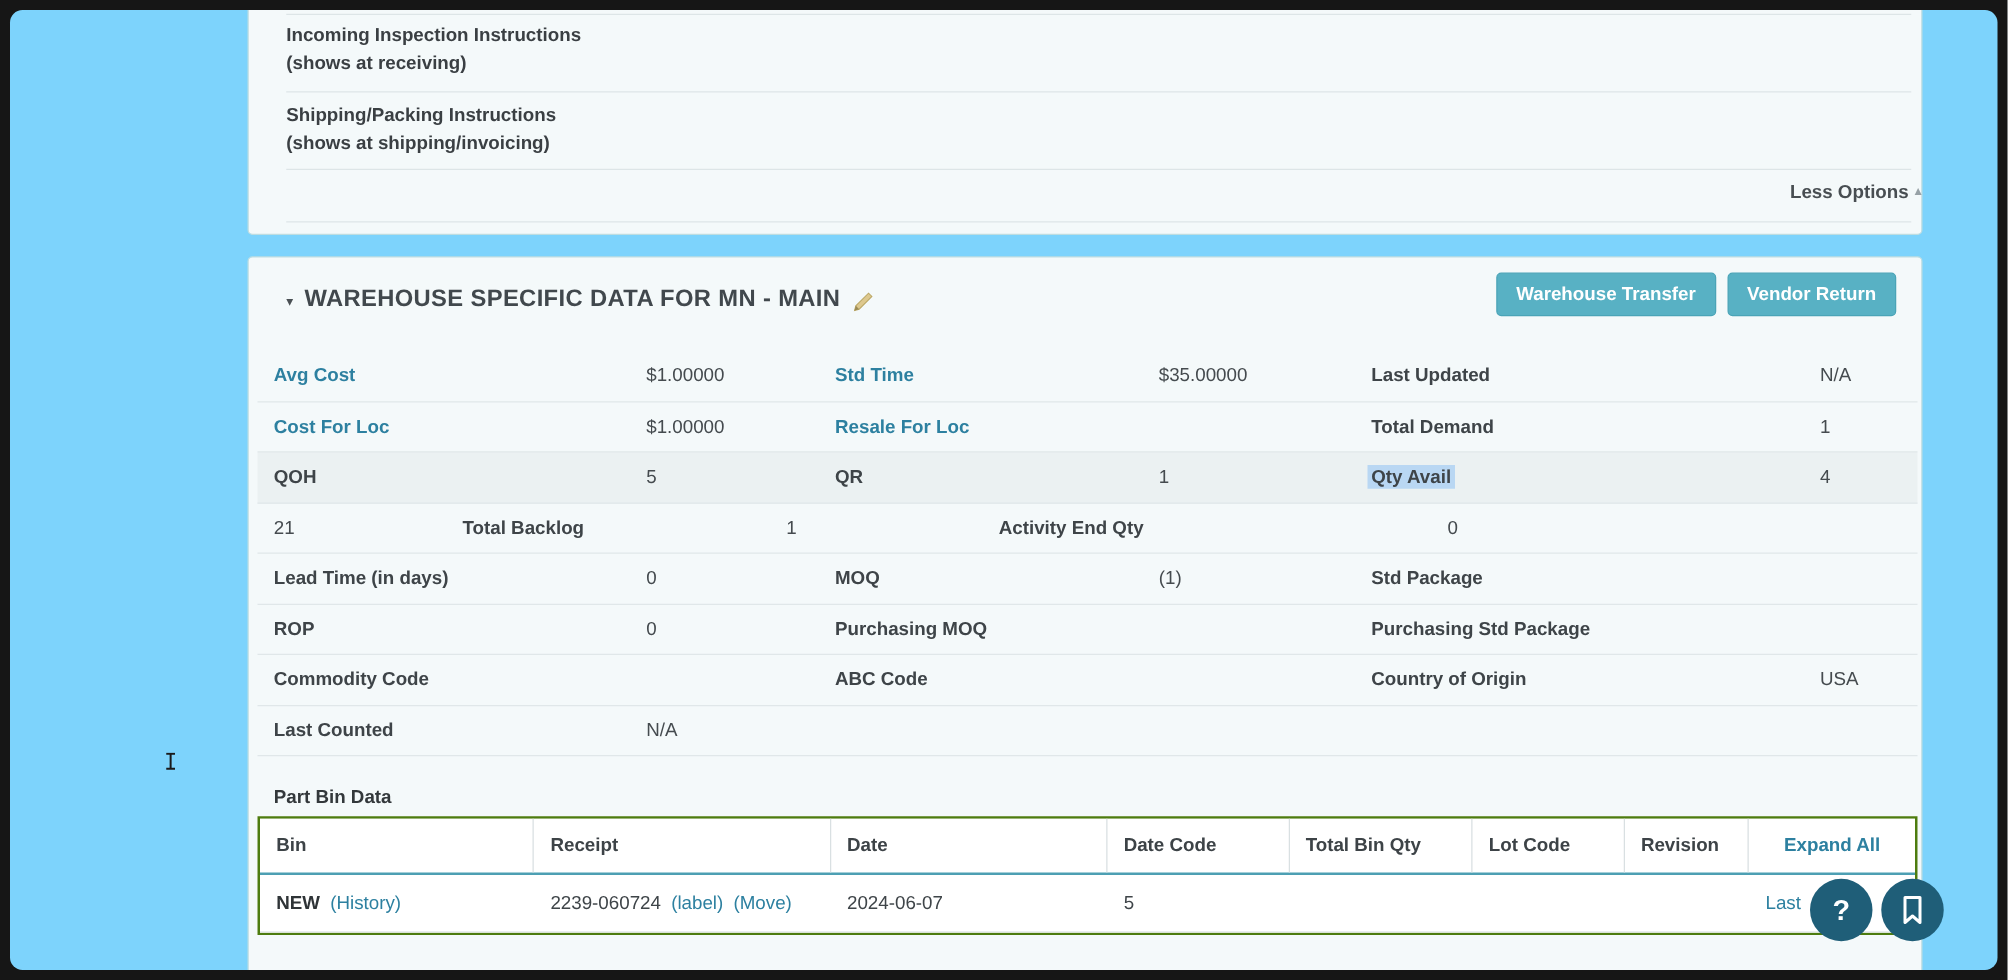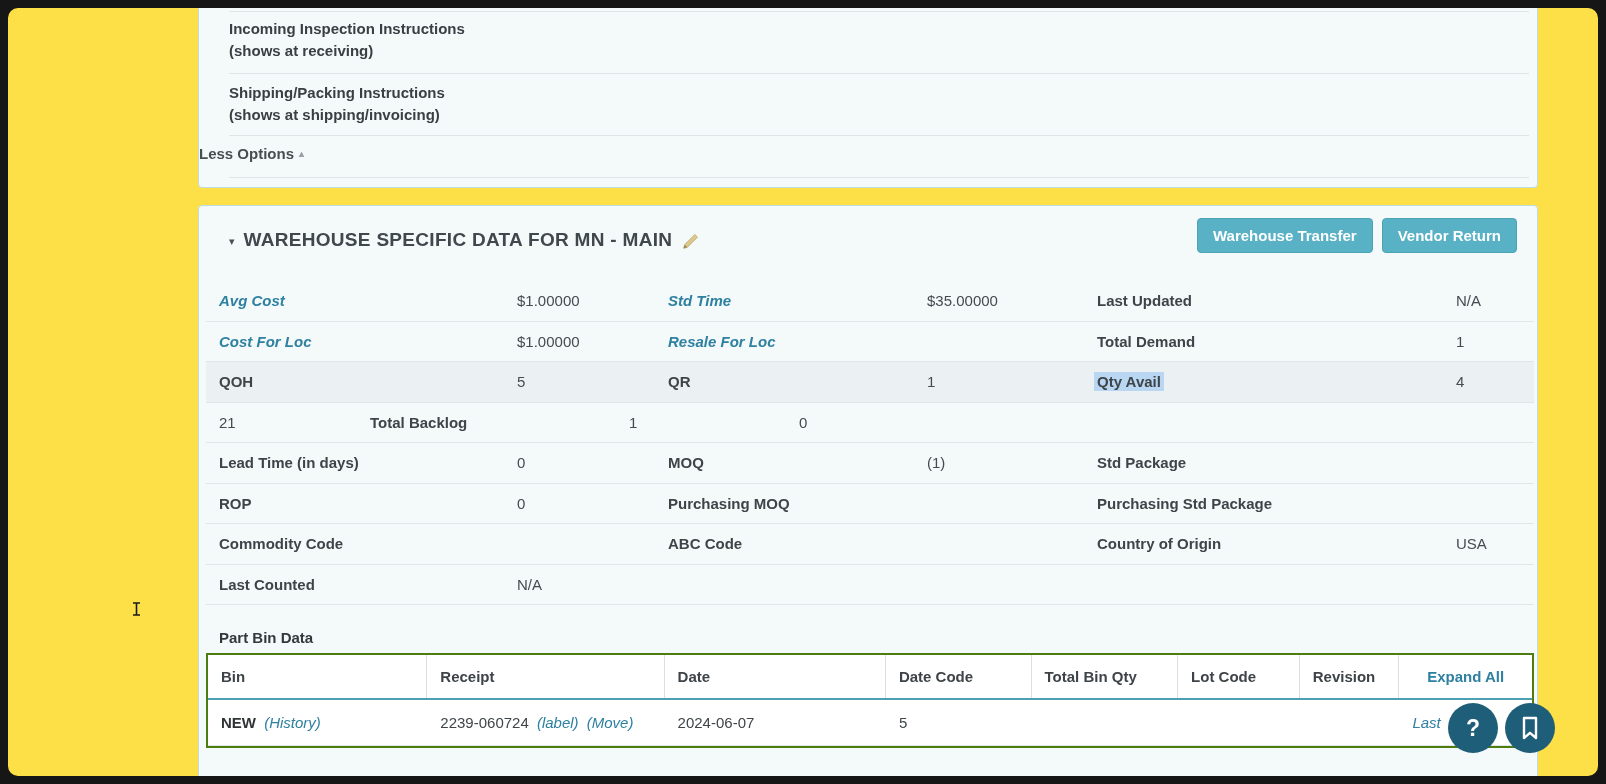--- a/index.html
+++ b/index.html
@@ -2,37 +2,37 @@
 <html><head>
 <meta charset="utf-8">
 <style>
   html,body{margin:0;padding:0;}
   body{
     width:1606px;height:784px;background:#161616;position:relative;
     font-family:"Liberation Sans",sans-serif;overflow:hidden;
   }
   .screen{
     position:absolute;left:8px;top:8px;width:1590px;height:768px;
-    background:#fde047;border-radius:10px;overflow:hidden;
+    background:#7dd3fc;border-radius:10px;overflow:hidden;
   }
   .panel{
     position:absolute;background:#f4f9fa;border:1px solid #bedde1;border-radius:4px;
     box-sizing:border-box;
   }
   #panel-top{left:190px;top:-10px;width:1340px;height:190px;}
   #panel-wh{left:190px;top:197px;width:1340px;height:600px;}
 
   .sep{position:absolute;left:30px;right:8px;height:1px;background:#dde5e7;}
   #sep0{top:12px}#sep1{top:74px}#sep2{top:136px}#sep3{top:178px}
 
   .instr{position:absolute;left:30px;font-size:15px;font-weight:bold;color:#3a3f43;line-height:22px;}
   #instr1{top:19px}#instr2{top:83px}
 
   #less-options{
-    position:absolute;top:146px;left:0;width:100%;text-align:left;
+    position:absolute;top:146px;left:0;width:100%;text-align:right;
     font-size:15px;font-weight:bold;color:#484e52;cursor:pointer;
   }
   #less-options .tri{color:#97a1a6;font-size:10px;margin-left:5px;vertical-align:2px;}
 
   
   #wh-header{position:absolute;left:30px;top:23px;display:flex;align-items:center;gap:9px;}
   #wh-caret{font-size:11px;color:#4a5054;margin-top:3px;}
   #wh-title{font-size:19px;font-weight:bold;color:#41484d;letter-spacing:.3px;}
   #wh-pencil{margin-top:2px;cursor:pointer;}
 
@@ -45,21 +45,21 @@
 
   
   .grid{position:absolute;left:7px;top:75px;width:1328px;}
   .grow{
     display:flex;align-items:center;height:40.5px;border-bottom:1px solid #e0e7e9;
     padding-left:13px;box-sizing:border-box;font-size:15px;
   }
   .grow.hover{background:rgba(100,115,125,.06);}
   .gl{font-weight:bold;color:#3e4448;}
   .gv{color:#454b4f;}
-  .link{color:#2d80a0;cursor:pointer;font-style:italic;}
+  .link{color:#2d80a0;cursor:pointer;}
   .gl.link{color:#2d80a0;}
   .w-l1{width:298px}.w-v1{width:151px}.w-l2{width:259px}.w-v2{width:170px}.w-l3{width:359px}.w-v3{flex:1}
 
   .selhl{background:#b9d7f3;padding:1px 3px;margin-left:-3px;position:relative;}
   .ibeam{position:absolute;left:-2px;bottom:-11px;}
 
   
   #pbd-heading{position:absolute;left:20px;top:423px;font-size:15px;font-weight:bold;color:#33383b;}
   .bintable{
     position:absolute;left:7px;top:447px;width:1328px;background:#fff;
@@ -155,20 +155,21 @@
           <svg class="ibeam" style="position:absolute;margin-left:-72px;margin-top:14px;" width="9" height="14" viewBox="0 0 9 14">
             <path d="M1 1h7M1 13h7M4.5 1v12" stroke="#1a1a1a" stroke-width="1.6" fill="none"></path>
           </svg>
         </span>
         <span class="gv w-v3">4</span>
       </div>
       <div class="grow">
         <span class="gv w-v1">21</span>
         <span class="gl w-l2">Total Backlog</span>
         <span class="gv w-v2">1</span>
+        <span class="gl w-l3">Activity End Qty</span>
         <span class="gv w-v3">0</span>
       </div>
       <div class="grow">
         <span class="gl w-l1">Lead Time (in days)</span>
         <span class="gv w-v1">0</span>
         <span class="gl w-l2">MOQ</span>
         <span class="gv w-v2">(1)</span>
         <span class="gl w-l3">Std Package</span>
         <span class="gv w-v3"></span>
       </div>

